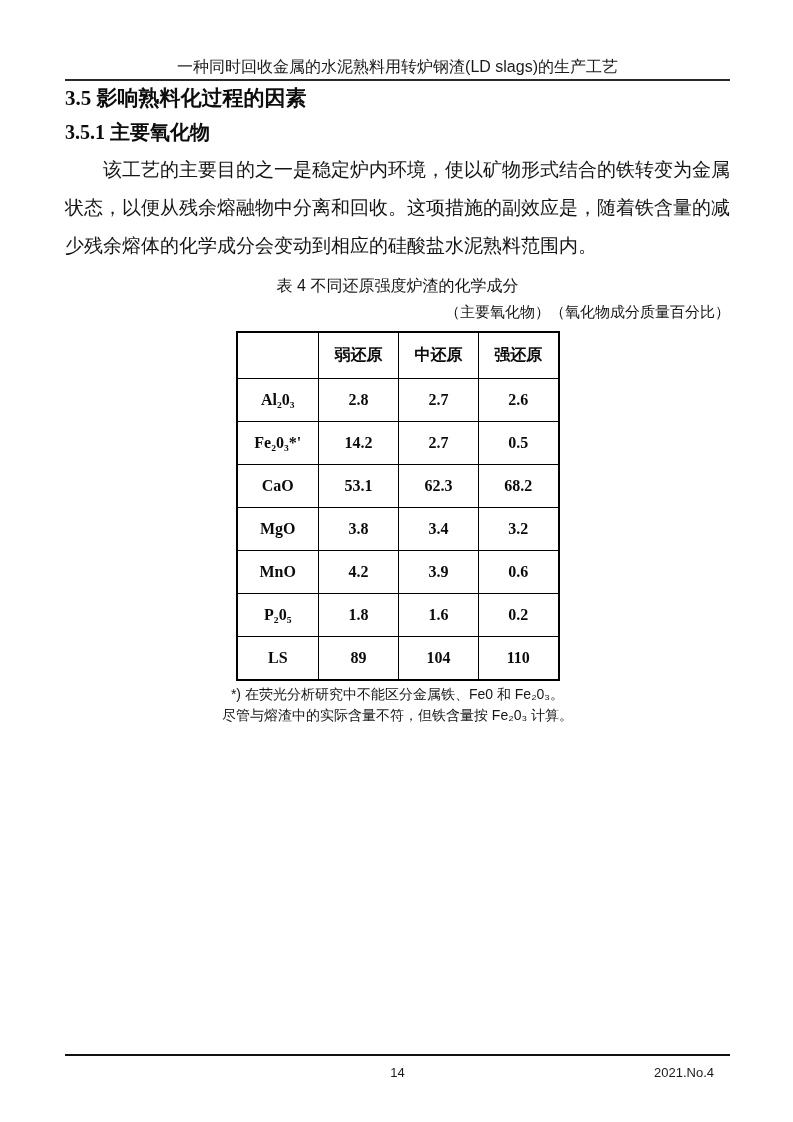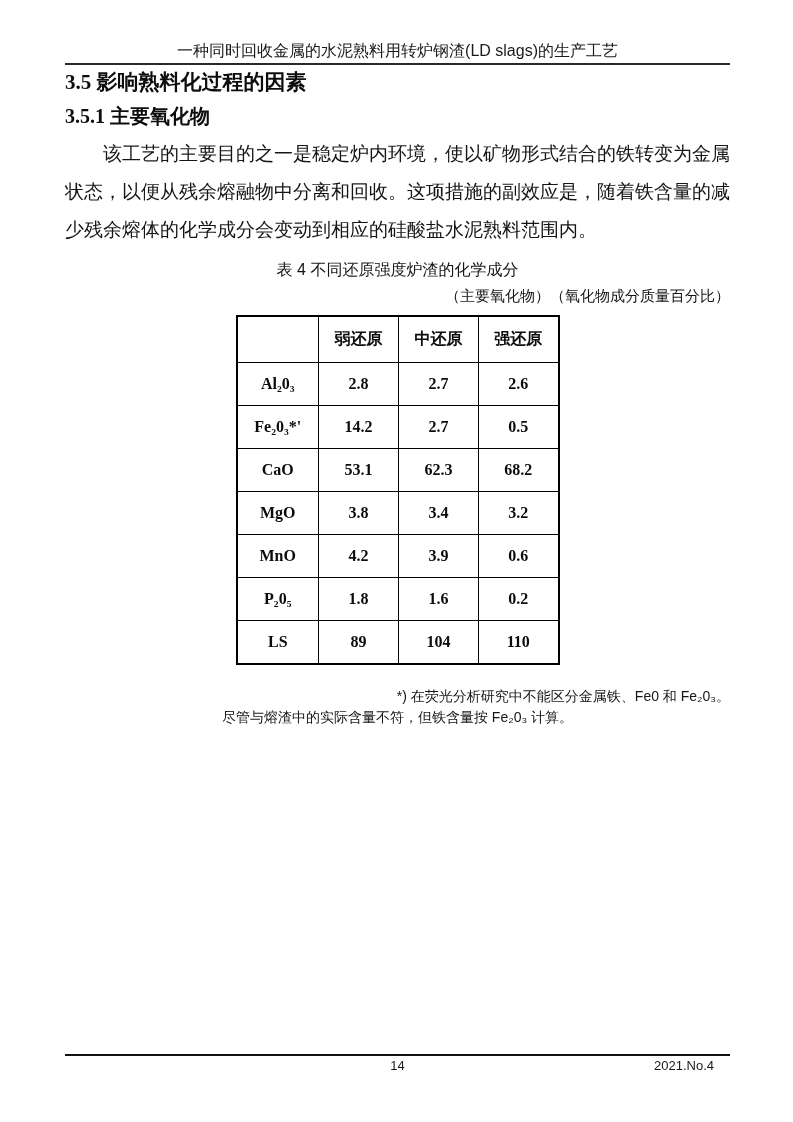--- a/index.html
+++ b/index.html
@@ -14,21 +14,21 @@
     position: relative;
     width: 793px; height: 1122px;
     background: #ffffff;
   }
   .content {
     padding: 0 63px 0 65px;
   }
 
   
   .header-title {
-    padding-top: 40px;
+    padding-top: 56px;
     text-align: center;
     font-family: "Liberation Sans", "DejaVu Sans", sans-serif;
     font-size: 16px;
     line-height: 21px;
     color: #1a1a1a;
   }
   .header-rule {
     border-bottom: 2px solid #2a2a2a;
     margin-top: 2px;
   }
@@ -96,32 +96,32 @@
   table.data-table td { width: 80px; font-family: "Liberation Serif", "DejaVu Serif", serif; }
 
   
   .footnote {
     text-align: center;
     font-family: "Liberation Sans", "DejaVu Sans", sans-serif;
     font-size: 14px;
     line-height: 21px;
     color: #161616;
   }
-  .footnote.first { padding-top: 21px; text-align: right; }
+  .footnote.first { padding-top: 3px; }
 
   
   .page-footer {
     position: absolute;
     left: 65px; right: 63px;
     top: 1054px;
     border-top: 2px solid #111;
   }
   .footer-row {
     position: relative;
-    padding-top: 2px;
+    padding-top: 9px;
     font-family: "Liberation Sans", "DejaVu Sans", sans-serif;
     font-size: 13px;
     color: #1a1a1a;
     height: 20px;
   }
   .footer-page-number {
     position: absolute;
     left: 50%;
     transform: translateX(-50%);
   }

